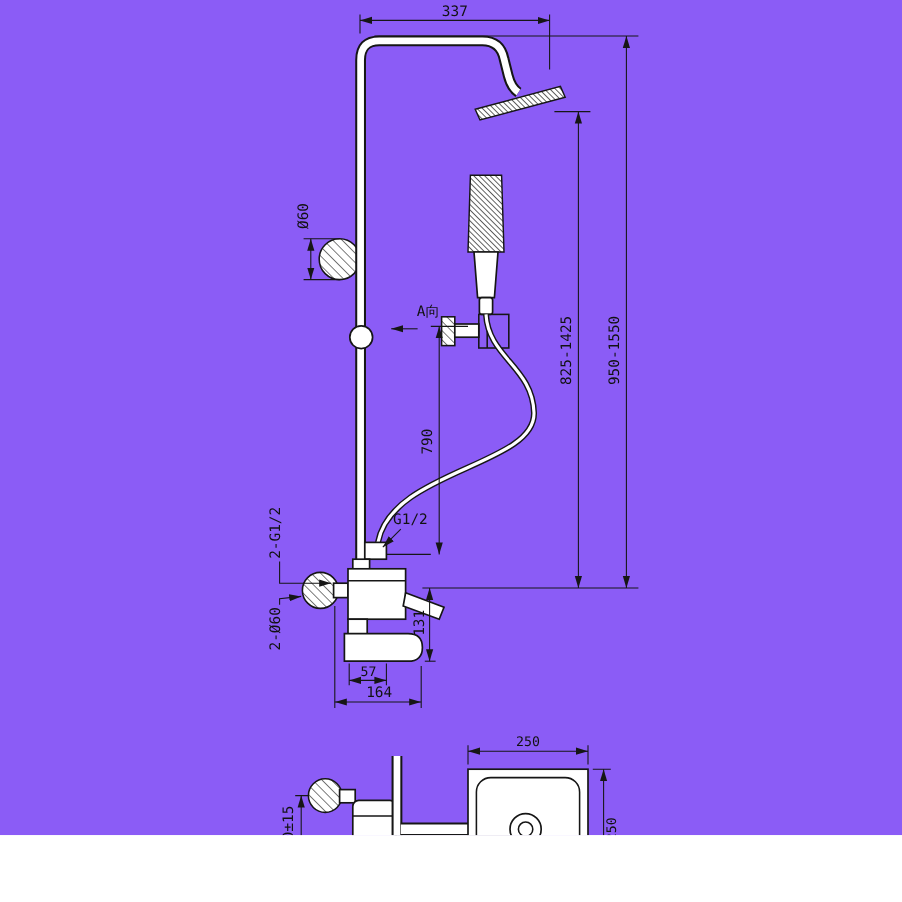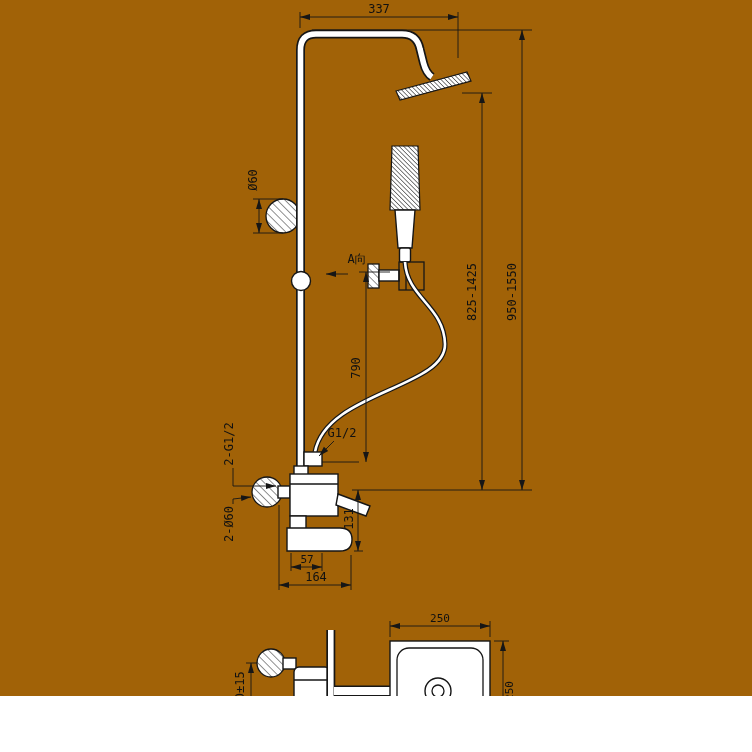--- a/index.html
+++ b/index.html
@@ -1,16 +1,16 @@
 <!DOCTYPE html>
 <html><head>
 <meta charset="utf-8">
 <style>
   html,body{margin:0;padding:0;background:#ffffff;}
-  .canvas{width:752px;height:696px;background:#a16207;position:relative;overflow:hidden;
+  .canvas{width:752px;height:696px;background:#8b5cf6;position:relative;overflow:hidden;
           font-family:"DejaVu Sans Mono","DejaVu Sans",monospace;}
   svg{display:block;}
   .obj{fill:#ffffff;stroke:#161616;stroke-width:1.4;}
   .objn{fill:none;stroke:#161616;stroke-width:1.3;}
   .hatched{fill:url(#hatch);stroke:#161616;stroke-width:1.3;}
   .densefill{fill:url(#dense);stroke:#161616;stroke-width:1.2;}
   .pipe-o{fill:none;stroke:#161616;stroke-width:9;}
   .pipe-i{fill:none;stroke:#ffffff;stroke-width:5.6;}
   .hose-o{fill:none;stroke:#161616;stroke-width:5;}
   .hose-i{fill:none;stroke:#ffffff;stroke-width:2.6;}

